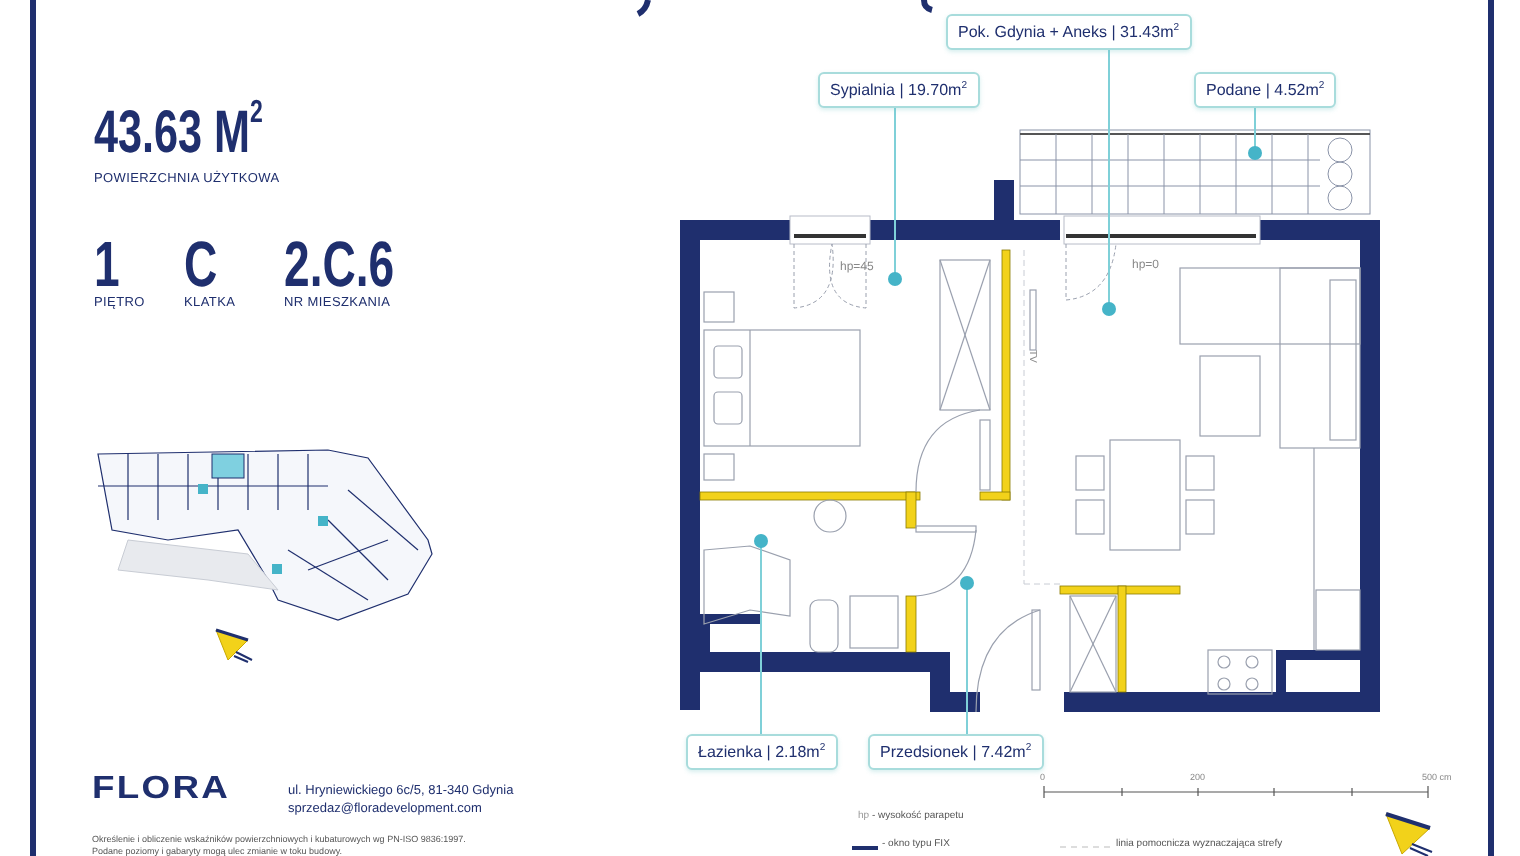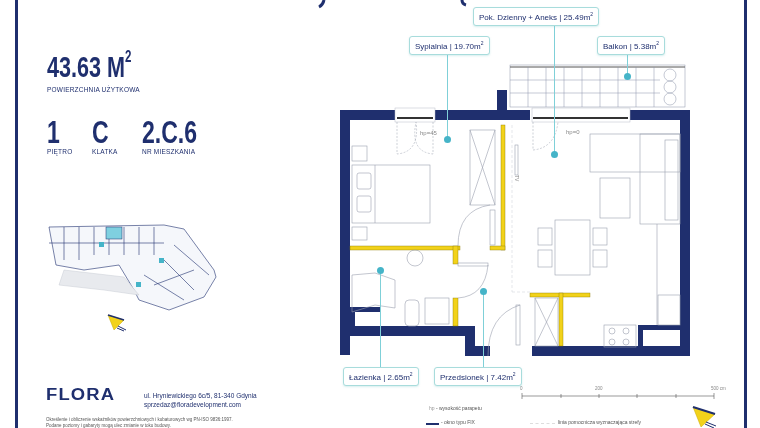--- a/index.html
+++ b/index.html
@@ -200,30 +200,30 @@
 <div class="abs leader" style="left:380px;top:270px;height:98px;"></div>
 <div class="abs leader" style="left:483px;top:291px;height:77px;"></div>
 
 <div class="abs dot" style="left:444px;top:136px;"></div>
 <div class="abs dot" style="left:551px;top:151px;"></div>
 <div class="abs dot" style="left:624px;top:73px;"></div>
 <div class="abs dot" style="left:377px;top:267px;"></div>
 <div class="abs dot" style="left:480px;top:288px;"></div>
 
 <div class="abs label-box" style="left:473px;top:7px;">
-  <span>Pok. Dzienny + Aneks</span> <span>|</span> <span>25.49</span><span>m</span><sup>2</sup>
+  <span>Pok. Gdynia + Aneks</span> <span>|</span> <span>31.43</span><span>m</span><sup>2</sup>
 </div>
 <div class="abs label-box" style="left:409px;top:36px;">
   <span>Sypialnia</span> <span>|</span> <span>19.70</span><span>m</span><sup>2</sup>
 </div>
 <div class="abs label-box" style="left:597px;top:36px;">
-  <span>Balkon</span> <span>|</span> <span>5.38</span><span>m</span><sup>2</sup>
+  <span>Podane</span> <span>|</span> <span>4.52</span><span>m</span><sup>2</sup>
 </div>
 <div class="abs label-box" style="left:343px;top:367px;">
-  <span>Łazienka</span> <span>|</span> <span>2.65</span><span>m</span><sup>2</sup>
+  <span>Łazienka</span> <span>|</span> <span>2.18</span><span>m</span><sup>2</sup>
 </div>
 <div class="abs label-box" style="left:434px;top:367px;">
   <span>Przedsionek</span> <span>|</span> <span>7.42</span><span>m</span><sup>2</sup>
 </div>
 
 <svg class="abs" style="left:518px;top:392px;" width="200" height="8">
   <line x1="4" y1="4" x2="196" y2="4" stroke="#555" stroke-width="0.6"></line>
   <line x1="4" y1="1" x2="4" y2="7" stroke="#555" stroke-width="0.6"></line>
   <line x1="43" y1="2" x2="43" y2="6" stroke="#555" stroke-width="0.6"></line>
   <line x1="81" y1="2" x2="81" y2="6" stroke="#555" stroke-width="0.6"></line>

